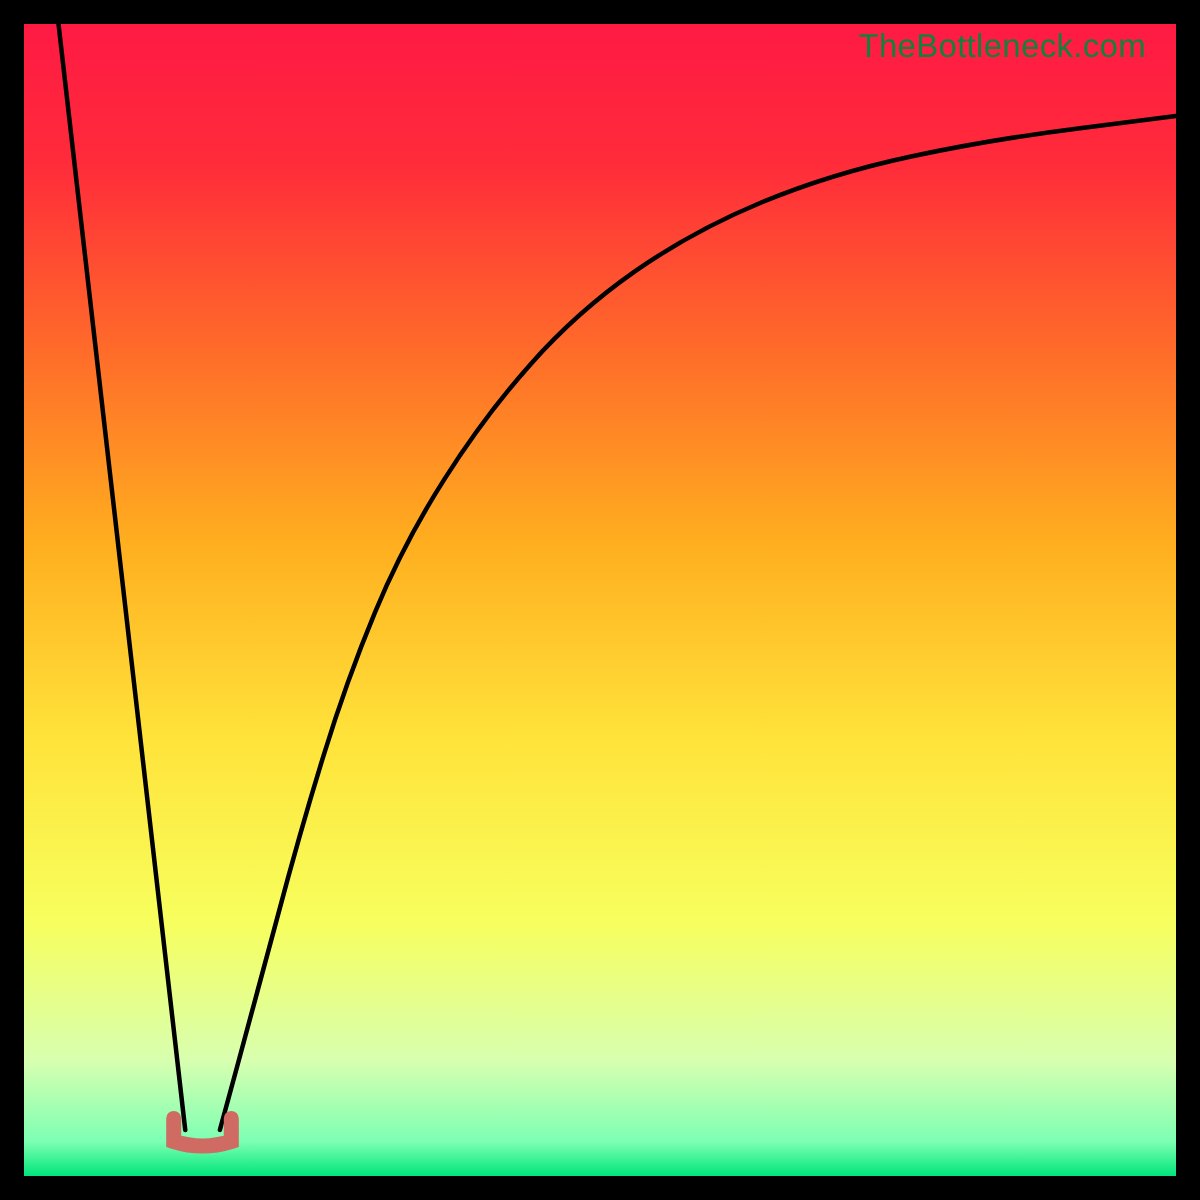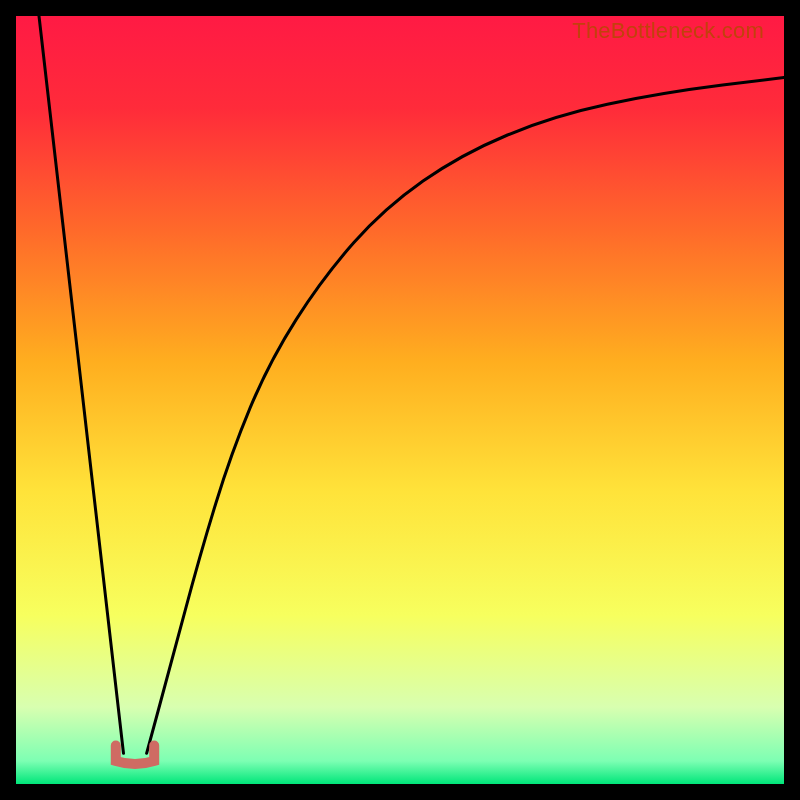--- a/index.html
+++ b/index.html
@@ -23,21 +23,21 @@
     position: absolute;
     left: 0;
     top: 0;
     width: 768px;
     height: 768px;
   }
   .watermark {
     position: absolute;
     top: 2px;
     right: 20px;
-    color: #c2410c;
+    color: #15803d;
     font-size: 22px;
     font-weight: 500;
     letter-spacing: 0.2px;
   }
 </style>
 </head>
 <body>
 
 <div class="frame">
 

